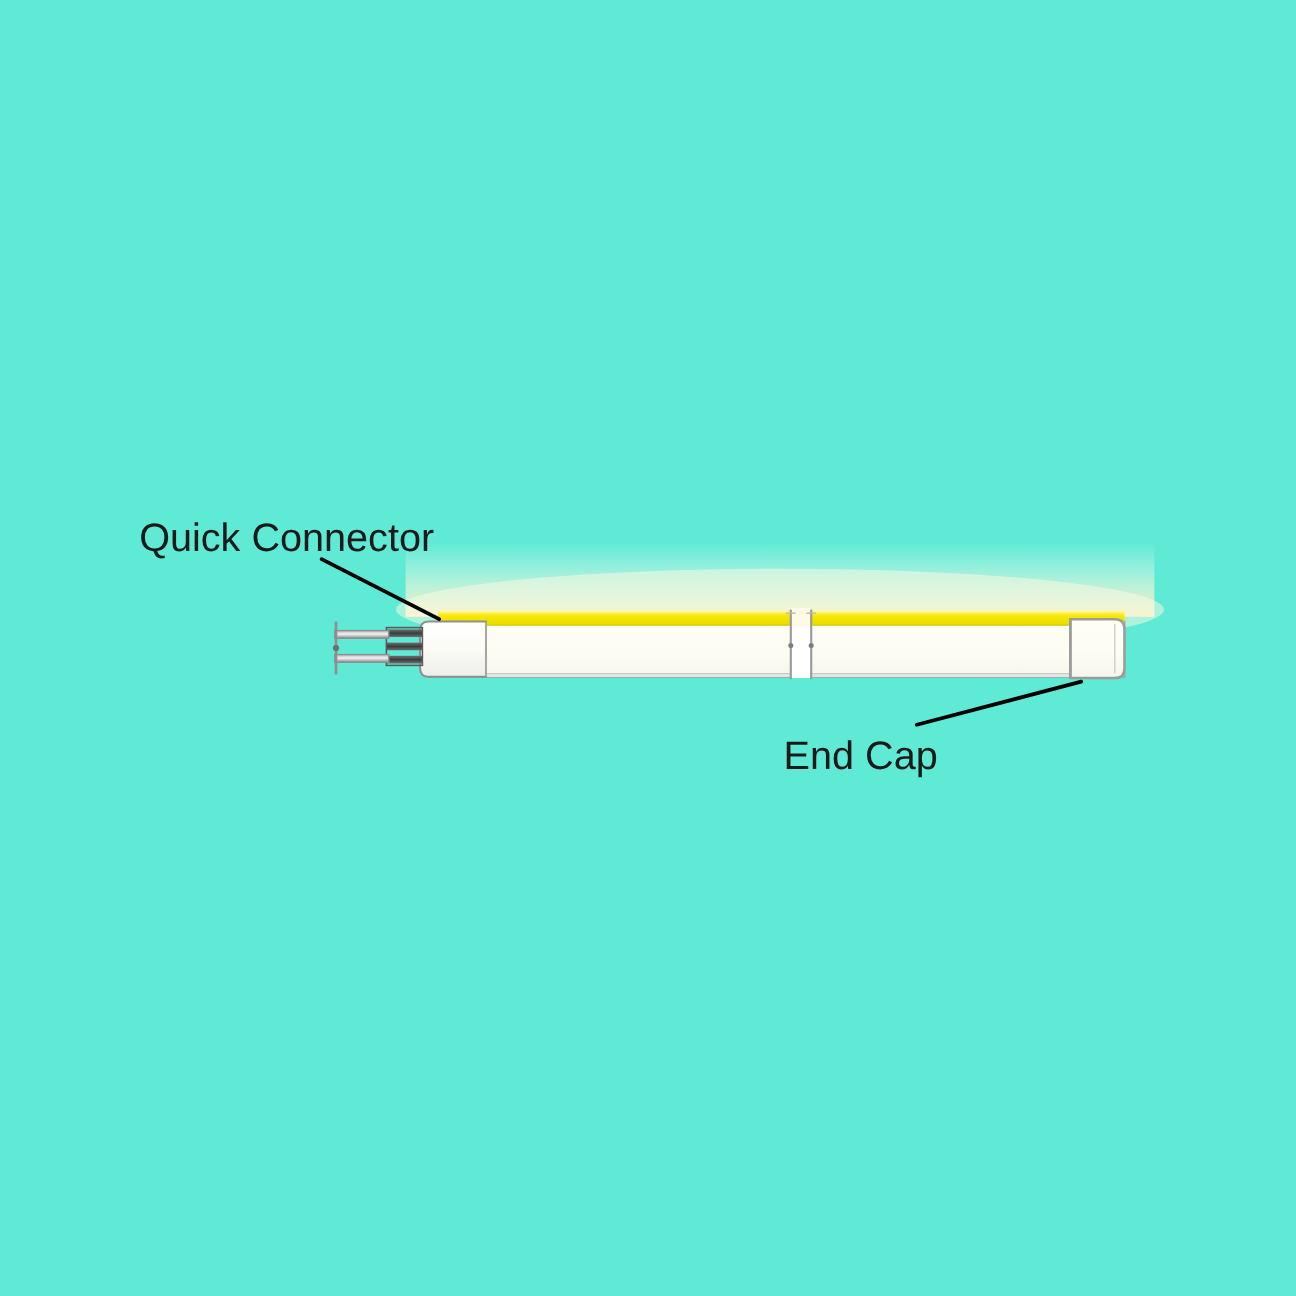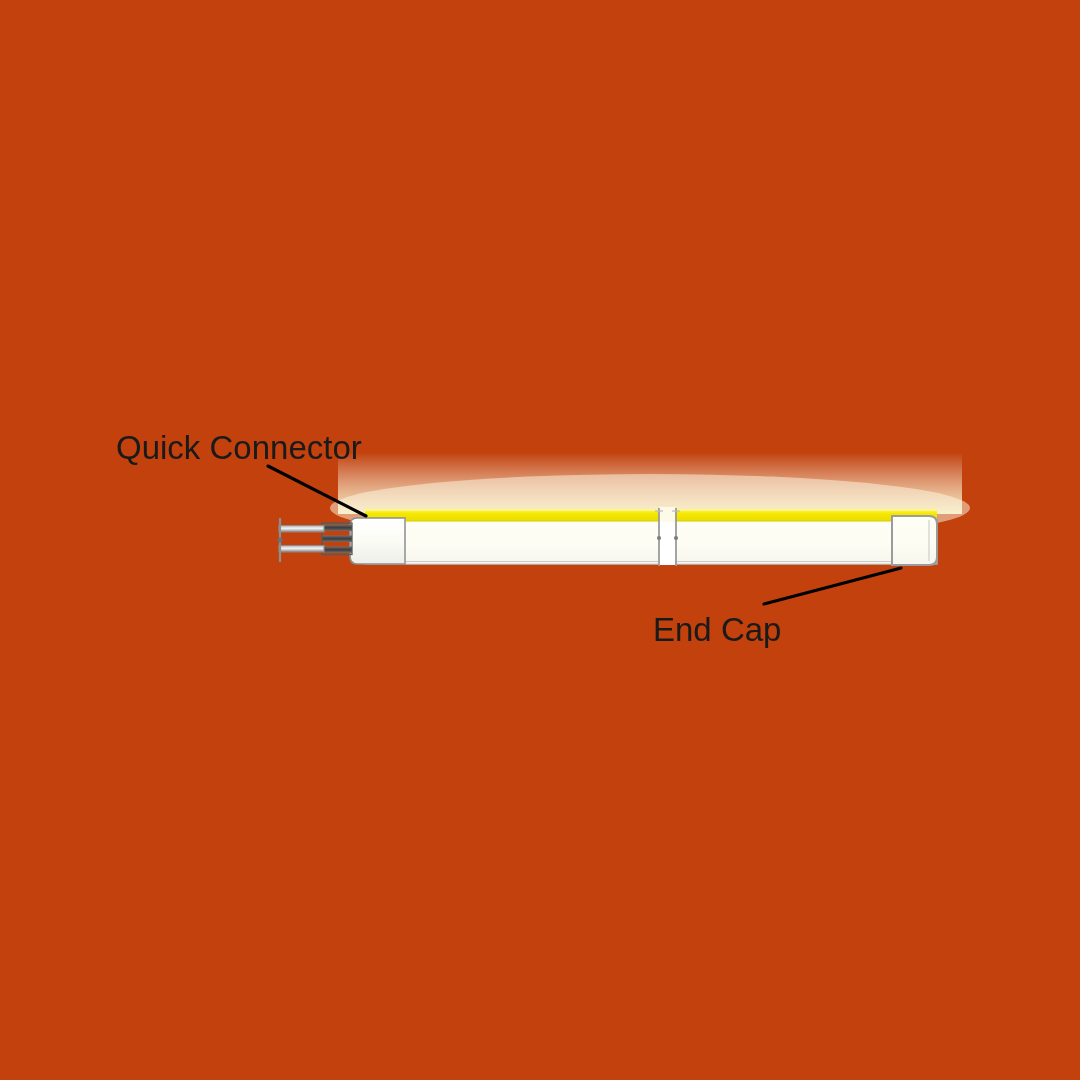--- a/index.html
+++ b/index.html
@@ -10,21 +10,21 @@
   body {
     width: 1080px;
     height: 1080px;
     overflow: hidden;
     font-family: "Liberation Sans", sans-serif;
   }
   #stage {
     position: relative;
     width: 1080px;
     height: 1080px;
-    background: #c2410c;
+    background: #5eead4;
   }
   #diagram-svg {
     position: absolute;
     left: 0;
     top: 0;
     width: 1080px;
     height: 1080px;
     display: block;
   }
   .callout-text {

